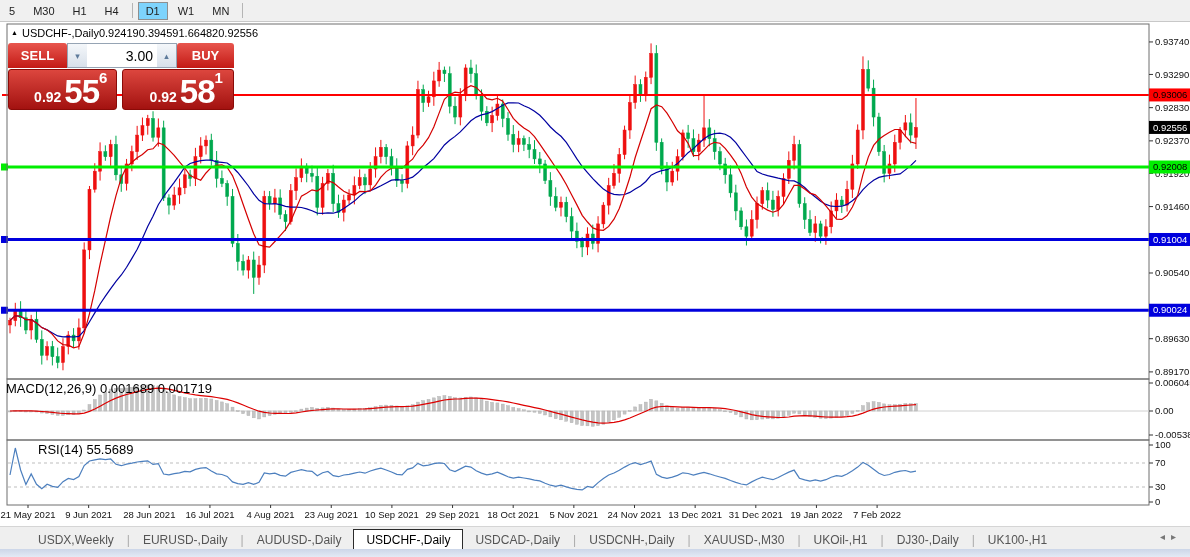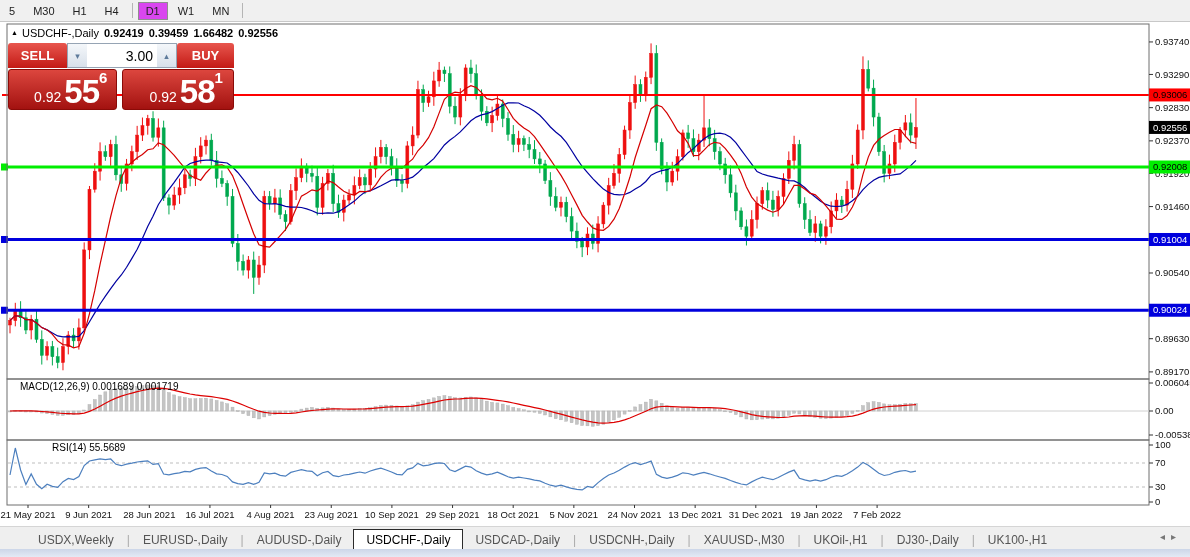--- a/index.html
+++ b/index.html
@@ -1,45 +1,45 @@
 <!DOCTYPE html>
 <html><head>
 <meta charset="utf-8">
 <style>
   html,body{margin:0;padding:0;background:#f0f0f0;font-family:"Liberation Sans",sans-serif;}
   #root{position:relative;width:1190px;height:557px;overflow:hidden;background:#ffffff;}
   
   #toolbar{position:absolute;left:0;top:0;width:1190px;height:21px;background:#f0f0f0;border-bottom:1px solid #c8c8c8;display:flex;align-items:center;font-size:11px;color:#222;}
   .tb-item{padding:2px 7px;margin:0 1px;cursor:default;border:1px solid transparent;}
-  .tb-item.active{background:#d946ef;border:1px solid #8f8f8f;}
+  .tb-item.active{background:#7dd3fc;border:1px solid #8f8f8f;}
   .tb-sep{width:1px;height:15px;background:#b5b5b5;margin:0 4px;}
   
   #chart-svg{position:absolute;left:0;top:0;}
   
   #chart-header{position:absolute;left:11px;top:27px;font-size:11px;color:#000;white-space:nowrap;}
   #chart-header .tri{font-size:7px;vertical-align:2px;margin-right:4px;}
-  #chart-header span.v{margin-left:5px;font-weight:bold;}
+  #chart-header span.v{}
   
   #order-panel{position:absolute;left:8px;top:43px;width:226px;}
   .op-row1{display:flex;height:25px;}
   .btn-red{background:linear-gradient(#e8564e,#c31a15);color:#fff;font-size:13px;display:flex;align-items:center;justify-content:center;border-radius:3px 3px 0 0;font-weight:bold;}
   #sell-btn{width:62px;}
   #buy-btn{width:60px;}
   .spin-grp{display:flex;align-items:stretch;border:1px solid #96a4b4;background:#fff;}
   .spin-btn{width:19px;background:linear-gradient(#f4f7fa,#d8e0ea);color:#5d7globala;display:flex;align-items:center;justify-content:center;font-size:9px;color:#5d7a9a;cursor:default;}
   #vol-input{width:62px;border:none;outline:none;font-family:"Liberation Sans",sans-serif;font-size:14px;text-align:right;padding:0 4px;color:#000;}
   .op-row2{display:flex;margin-top:1px;}
   .price-box{background:linear-gradient(#dc463e,#a31210);border:1px solid #8a0b08;border-radius:3px;color:#fff;height:37px;display:flex;align-items:flex-end;justify-content:center;padding:0 4px 2px 4px;}
   #sell-box{width:100px;margin-right:5px;}
   #buy-box{width:104px;}
-  .pb-small{font-size:14px;font-weight:normal;margin-right:3px;line-height:20px;padding-left:17px;}
+  .pb-small{font-size:14px;font-weight:bold;margin-right:3px;line-height:20px;padding-left:17px;}
   .pb-big{font-size:33px;font-weight:bold;line-height:30px;letter-spacing:-1px;}
   .pb-sup{font-size:15px;font-weight:bold;line-height:12px;align-self:flex-start;margin-top:2px;}
   
-  .panel-label{position:absolute;left:20px;font-size:10px;color:#000;white-space:nowrap;}
+  .panel-label{position:absolute;left:6px;font-size:13px;color:#000;white-space:nowrap;}
   
   #tabbar{position:absolute;left:0;top:526px;width:1190px;height:26px;background:#efefef;border-top:1px solid #d5d5d5;display:flex;align-items:center;padding-left:26px;box-sizing:border-box;font-size:12px;color:#555;}
   .tab{padding:2px 12px;cursor:default;display:flex;align-items:center;height:19px;box-sizing:border-box;}
   .tab.active{background:#ffffff;border:1px solid #2b2b2b;color:#000;height:21px;}
   .tab-sep{color:#aaa;margin:0 1px;}
   #tab-arrows{position:absolute;right:8px;top:531px;font-size:10px;color:#777;letter-spacing:6px;}
   #bottom-strip{position:absolute;left:0;top:549px;width:1190px;height:8px;background:linear-gradient(#ccd6e8,#e3eaf5);}
 </style>
 </head>
 <body>

